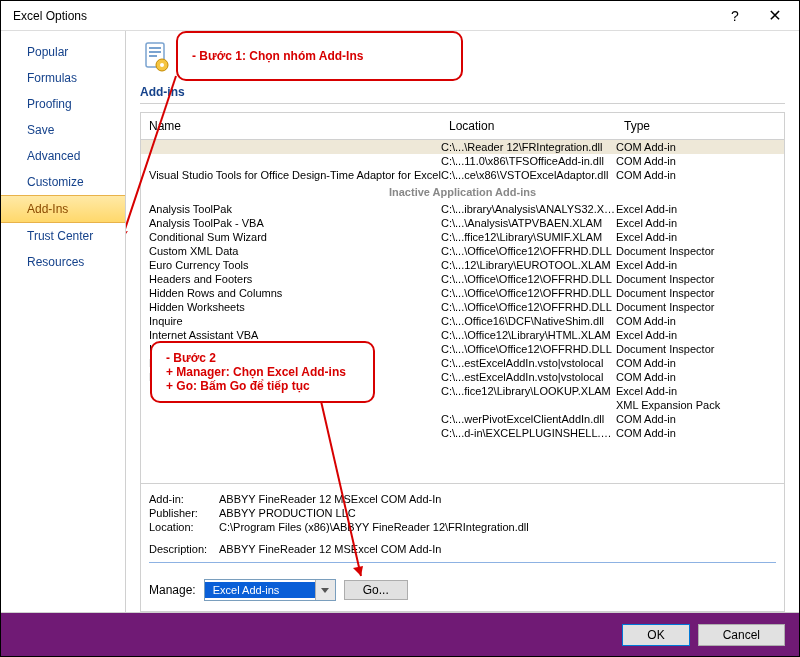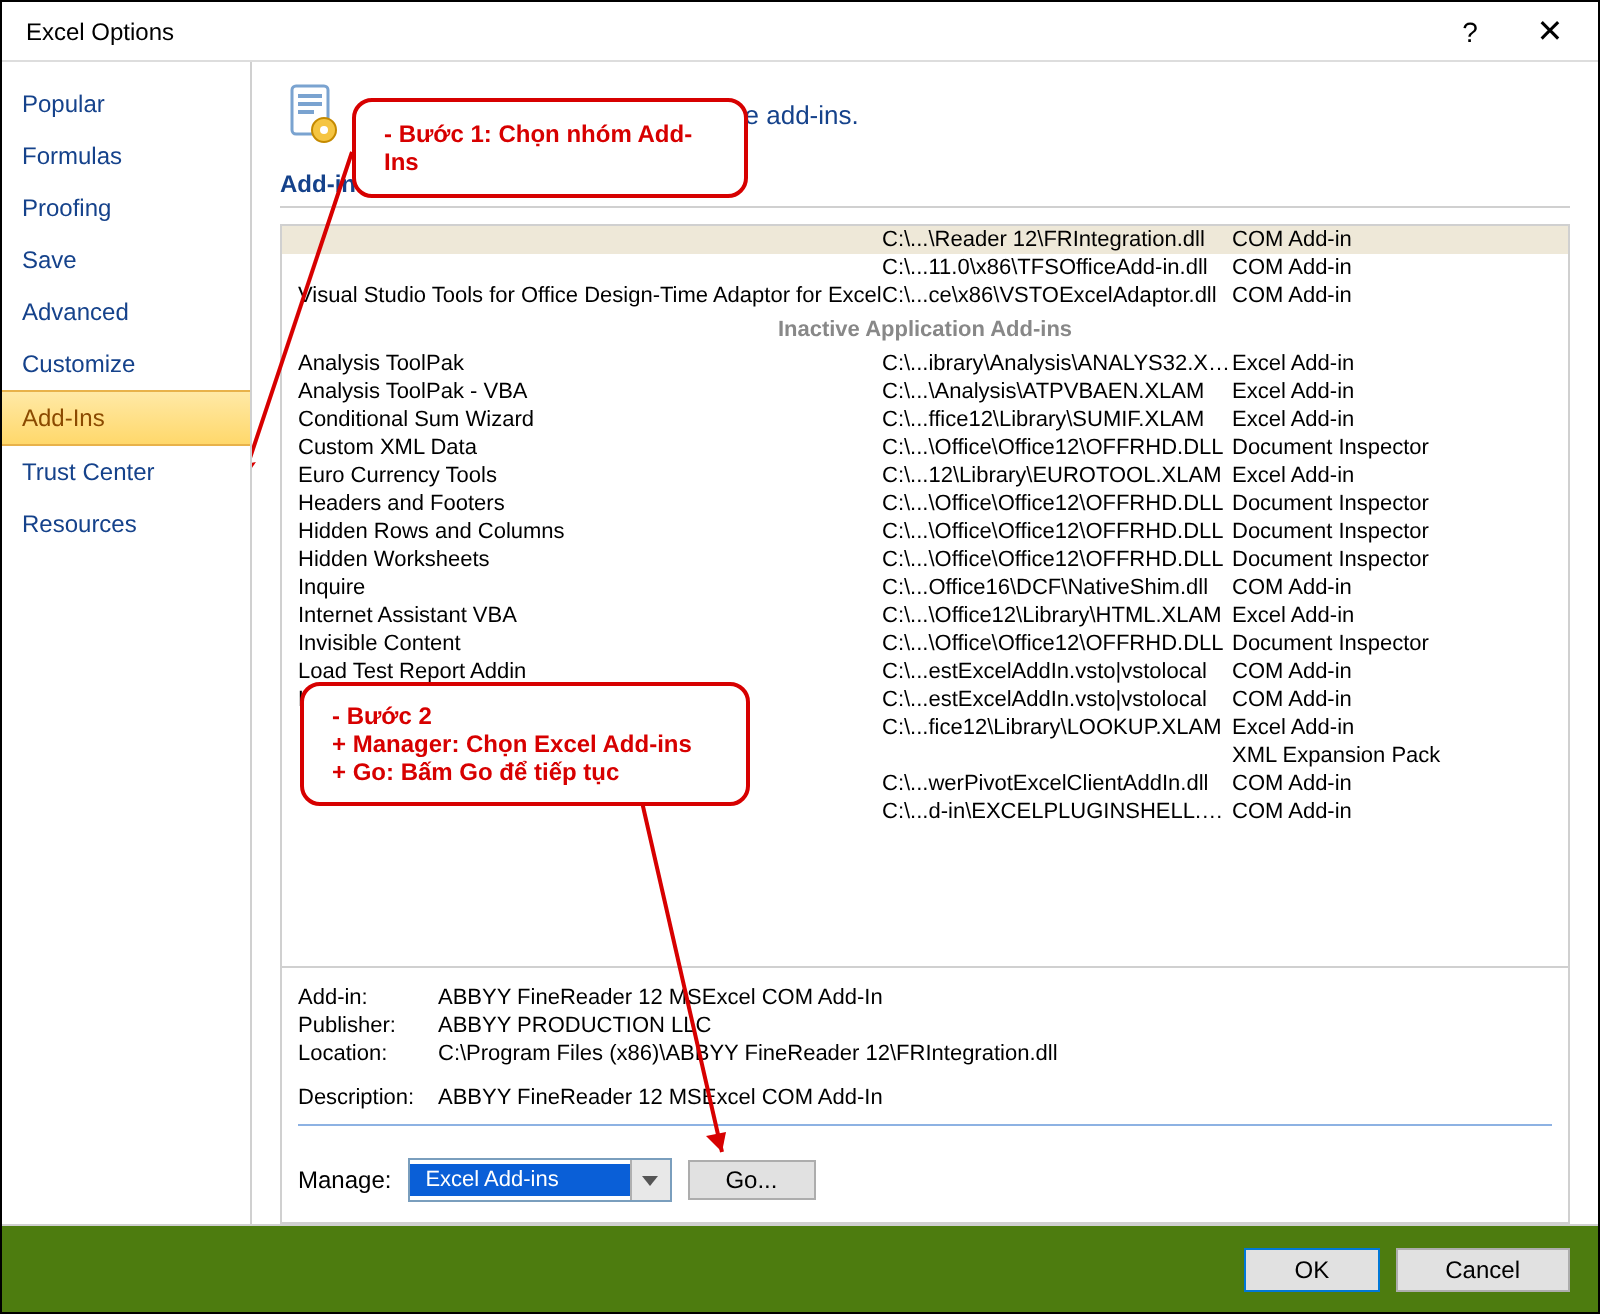--- a/index.html
+++ b/index.html
@@ -4,21 +4,21 @@
 <style>
 * { box-sizing: border-box; margin: 0; padding: 0; }
 body { font-family: "Segoe UI", Tahoma, sans-serif; font-size: 12px; background: #fff; }
 .window { width: 800px; height: 657px; border: 1px solid #000; display: flex; flex-direction: column; background: #fff; }
 .titlebar { height: 30px; background: #fff; display: flex; align-items: center; padding: 0 4px; border-bottom: 1px solid #ddd; }
 .titlebar .title { flex: 1; padding-left: 8px; font-size: 12px; }
 .titlebar .btn { width: 40px; height: 28px; display: flex; align-items: center; justify-content: center; font-size: 14px; cursor: default; }
 .titlebar .btn.close { font-size: 16px; }
 .body { flex: 1; display: flex; overflow: hidden; }
 .sidebar { width: 125px; background: #fff; border-right: 1px solid #d0d0d0; padding: 8px 0; }
-.side-item { padding: 6px 10px; font-size: 12px; color: #15428b; cursor: default; }
+.side-item { padding: 6px 26px; font-size: 12px; color: #15428b; cursor: default; }
 .side-item.selected { background: linear-gradient(#ffe9a6, #ffd86b); border: 1px solid #e8b24a; border-left: none; border-right: none; color: #8b4a00; font-weight: 400; }
 .main { flex: 1; display: flex; flex-direction: column; padding: 10px 14px 0 14px; overflow: hidden; position: relative; }
 .header-row { display: flex; align-items: center; gap: 10px; padding-bottom: 8px; }
 .icon-box { width: 32px; height: 32px; position: relative; }
 .icon-box svg { width: 32px; height: 32px; }
 .header-text { color: #15428b; font-size: 13px; }
 .section-title { color: #15428b; font-weight: bold; font-size: 12px; padding: 4px 0; border-bottom: 1px solid #d0d0d0; margin-bottom: 4px; }
 .addins-panel { flex: 1; border: 1px solid #d0d0d0; display: flex; flex-direction: column; overflow: hidden; margin-top: 4px; }
 .col-headers { display: flex; font-size: 12px; border-bottom: 1px solid #d0d0d0; background: #fff; }
 .col-headers > div { padding: 6px 8px; }
@@ -35,21 +35,21 @@
 .row .c3 { flex: 1; overflow: hidden; text-overflow: ellipsis; }
 .details { padding: 8px 8px 4px 8px; font-size: 11px; border-top: 1px solid #d0d0d0; }
 .details .drow { display: flex; padding: 1px 0; }
 .details .dlabel { width: 70px; }
 .hr-blue { border: none; border-top: 1px solid #8db2e3; margin: 6px 0; }
 .manage-row { display: flex; align-items: center; gap: 8px; padding: 6px 8px 10px 8px; }
 .dropdown { display: flex; align-items: center; border: 1px solid #7a9ebd; height: 22px; }
 .dropdown .dd-val { background: #0a5fd7; color: #fff; padding: 2px 8px; width: 110px; font-size: 11px; }
 .dropdown .dd-arrow { width: 20px; height: 20px; background: #e8e8e8; display: flex; align-items: center; justify-content: center; border-left: 1px solid #b0b0b0; }
 .btn-go { padding: 2px 18px; border: 1px solid #adadad; background: #e1e1e1; font-size: 12px; cursor: default; }
-.footer { height: 44px; border-top: 1px solid #d0d0d0; display: flex; justify-content: flex-end; align-items: center; gap: 8px; padding: 0 14px; background: #4d7c0f; }
+.footer { height: 44px; border-top: 1px solid #d0d0d0; display: flex; justify-content: flex-end; align-items: center; gap: 8px; padding: 0 14px; background: #701a75; }
 .btn-main { padding: 3px 24px; border: 1px solid #adadad; background: #e1e1e1; font-size: 12px; cursor: default; }
 .btn-main.primary { border: 1px solid #0078d7; }
 .callout { position: absolute; border: 2px solid #d70000; border-radius: 10px; background: #fff; padding: 8px 14px; color: #d70000; font-weight: bold; font-size: 12px; z-index: 10; }
 .arrow-line { position: absolute; z-index: 9; }
 ::-webkit-scrollbar { width: 16px; }
 ::-webkit-scrollbar-track { background: #f0f0f0; }
 ::-webkit-scrollbar-thumb { background: #c0c0c0; border: 1px solid #a0a0a0; }
 ::-webkit-scrollbar-button { background: #e0e0e0; height: 16px; border: 1px solid #a0a0a0; }
 </style>
 </head>
@@ -83,20 +83,25 @@
               <rect x="9" y="14" width="8" height="2" fill="#7aa3d0"></rect>
               <circle cx="22" cy="24" r="6" fill="#f5c542" stroke="#c58a00"></circle>
               <circle cx="22" cy="24" r="2" fill="#fff"></circle>
             </svg>
         </div>
         <div class="header-text">View and manage Microsoft Office add-ins.</div>
       </div>
       <div class="section-title">Add-ins</div>
 
       <div class="addins-panel">
+        <div class="col-headers">
+          <div class="col-name">Name</div>
+          <div class="col-loc">Location</div>
+          <div class="col-type">Type</div>
+        </div>
         <div class="scroll-body">
           <div class="scroll-content">
             <div id="active-rows">
                 <div class="row sel">
                   <div class="c1"></div>
                   <div class="c2">C:\...\Reader 12\FRIntegration.dll</div>
                   <div class="c3">COM Add-in</div>
                 </div>
                 <div class="row">
                   <div class="c1"></div>
@@ -225,21 +230,21 @@
             <div class="dd-arrow">
                 <svg width="8" height="5">
                   <path d="M0 0 L4 5 L8 0 Z" fill="#555"></path>
                 </svg>
               </div>
           </div>
           <button class="btn-go">Go...</button>
         </div>
       </div>
 
-      <div class="callout" style="top:18px; left:50px; width:198px; height:50px; display:flex; align-items:center;">
+      <div class="callout" style="top:0; left:50px; width:287px; height:50px; display:flex; align-items:center;">
         <span>- Bước 1: Chọn nhóm Add-Ins</span>
       </div>
       <svg class="arrow-line" style="top:40px; left:-10px; width:70px; height:180px;">
         <path d="M60 5 L5 170" stroke="#d70000" stroke-width="2" fill="none"></path>
         <path d="M5 170 L12 160 L2 162 Z" fill="#d70000"></path>
       </svg>
       <div class="callout" style="top:310px; left:24px; width:225px;">
         <div>- Bước 2</div>
         <div>+ Manager: Chọn Excel Add-ins</div>
         <div>+ Go: Bấm Go để tiếp tục</div>

